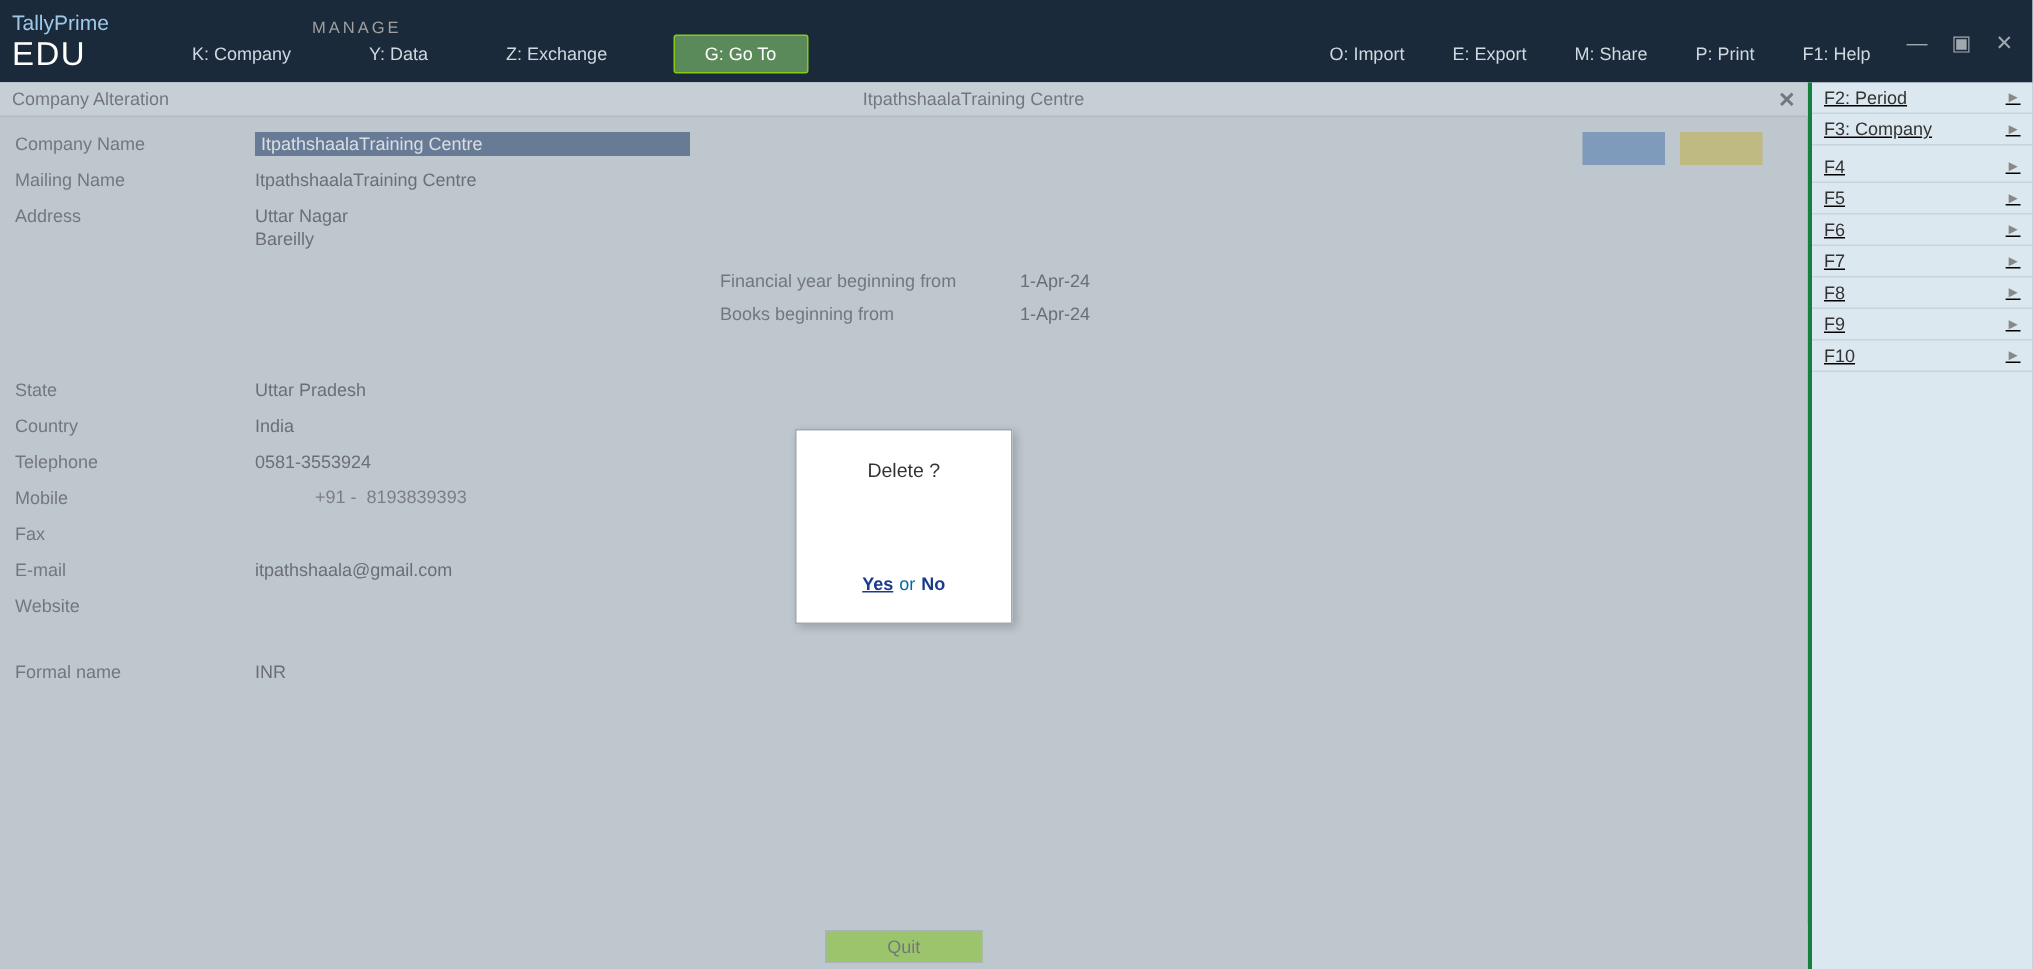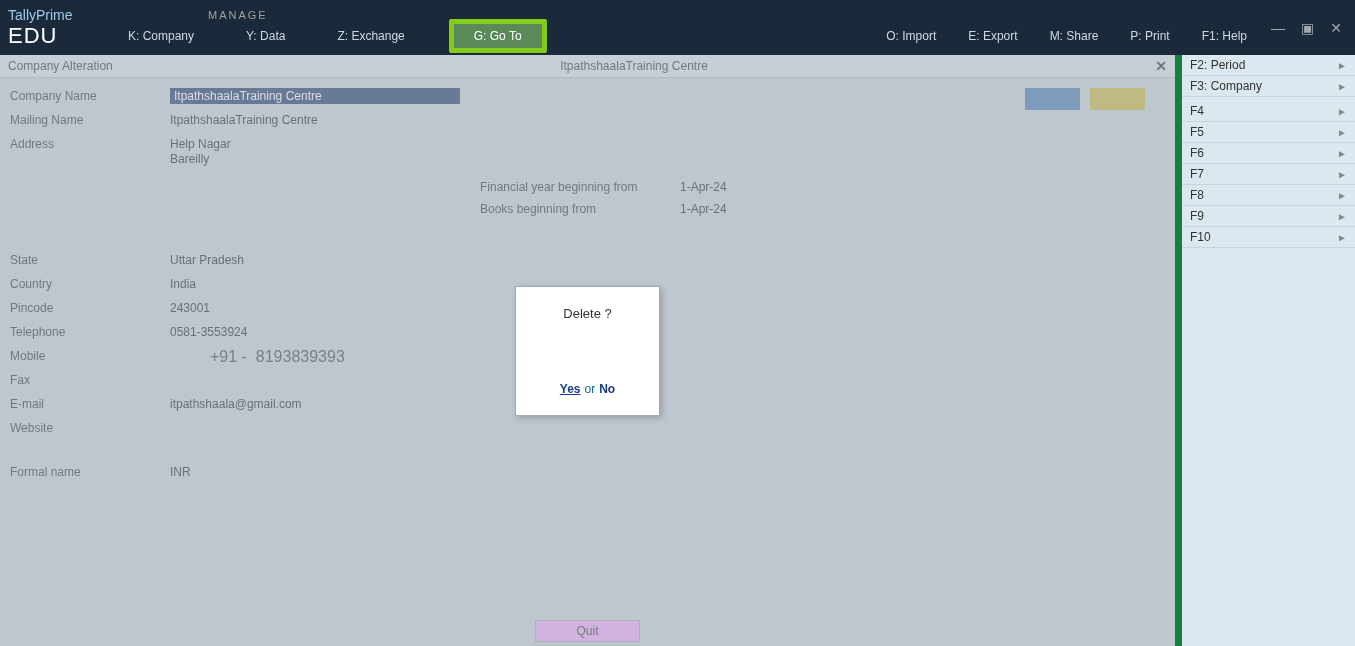--- a/index.html
+++ b/index.html
@@ -48,21 +48,21 @@
       color: #d0d8e0;
       font-size: 12px;
       padding: 6px 18px;
       cursor: pointer;
       text-decoration: none;
       white-space: nowrap;
     }
     .go-to-btn {
       background: #5a8a5a;
       color: white;
-      border: 5px solid #84cc16;
+      border: 1px solid #84cc16;
       padding: 5px 20px;
       font-size: 12px;
       cursor: pointer;
       border-radius: 2px;
       margin: 0 10px;
     }
     .right-menu {
       display: flex;
       align-items: center;
       gap: 0;
@@ -164,21 +164,21 @@
     }
     .field-value-highlighted {
       background: #1a3a6a;
       color: white;
       padding: 1px 4px;
       font-size: 12px;
       flex: 1;
     }
     .field-value-indented {
       color: #444;
-      font-size: 16px;
+      font-size: 12px;
       padding-left: 40px;
       flex: 1;
     }
 
     
     .right-field-row {
       display: flex;
       align-items: center;
       margin-bottom: 8px;
     }
@@ -209,33 +209,34 @@
       bottom: 0;
       left: 0;
       right: 0;
       height: 30px;
       background: #c8d0d8;
       display: flex;
       align-items: center;
       justify-content: center;
     }
     .quit-btn {
-      background: #f0abfc;
+      background: #84cc16;
       border: 1px solid #a0a8b0;
       padding: 3px 40px;
       font-size: 12px;
       cursor: pointer;
       color: #333;
     }
 
     
     .right-sidebar {
-      width: 180px;
+      width: 150px;
       background: #dce8f0;
-      border-left: 7px solid #15803d;
+      border-left: 3px solid #15803d;
+      text-decoration: underline;
     }
     .sidebar-item {
       display: flex;
       justify-content: space-between;
       align-items: center;
       padding: 3px 8px;
       border-bottom: 1px solid #c8d4dc;
       font-size: 12px;
       color: #333;
       cursor: pointer;
@@ -348,41 +349,37 @@
         </div>
 
         <div class="field-row">
           <span class="field-label">Mailing Name</span>
           <span class="field-value">ItpathshaalaTraining Centre</span>
         </div>
 
         <div class="field-row">
           <span class="field-label">Address</span>
           <div style="flex:1;">
-            <div class="field-value">Help Nagar</div>
+            <div class="field-value">Uttar Nagar</div>
             <div class="field-value">Bareilly</div>
           </div>
         </div>
 
         <div style="height: 80px;"></div>
 
         <div class="field-row">
           <span class="field-label">State</span>
           <span class="field-value">Uttar Pradesh</span>
         </div>
 
         <div class="field-row">
           <span class="field-label">Country</span>
           <span class="field-value">India</span>
         </div>
 
-        <div class="field-row">
-          <span class="field-label">Pincode</span>
-          <span class="field-value">243001</span>
-        </div>
 
         <div class="field-row">
           <span class="field-label">Telephone</span>
           <span class="field-value">0581-3553924</span>
         </div>
 
         <div class="field-row">
           <span class="field-label">Mobile</span>
           <span class="field-value-indented">
             <span>+91  -</span>&nbsp;&nbsp;<span>8193839393</span>

